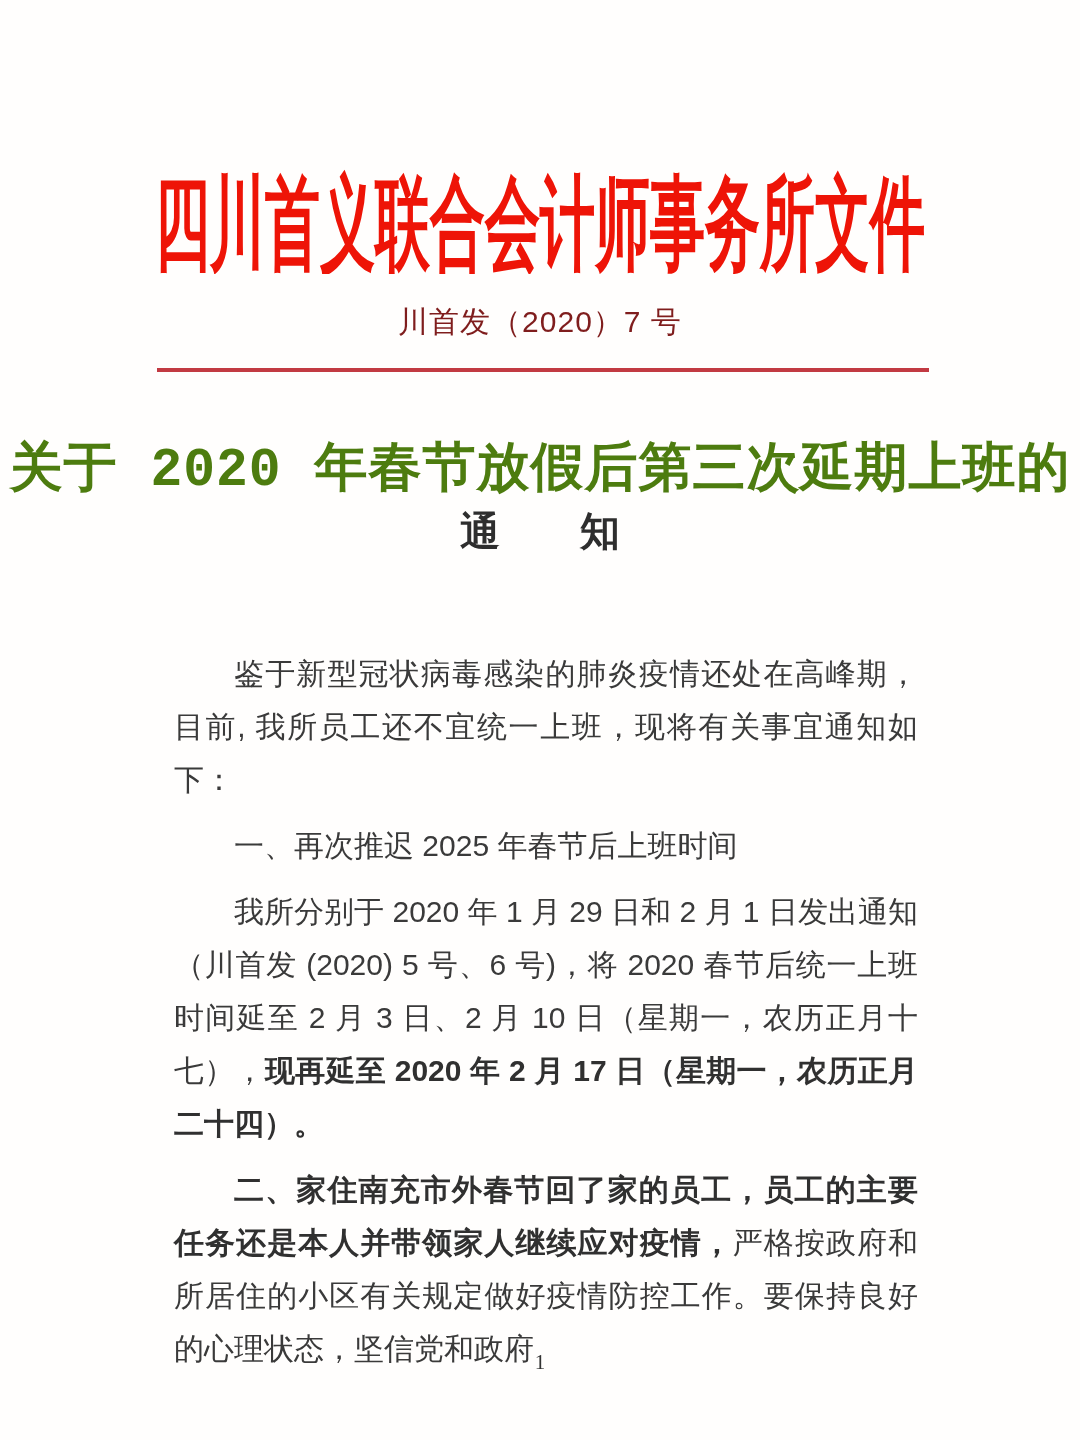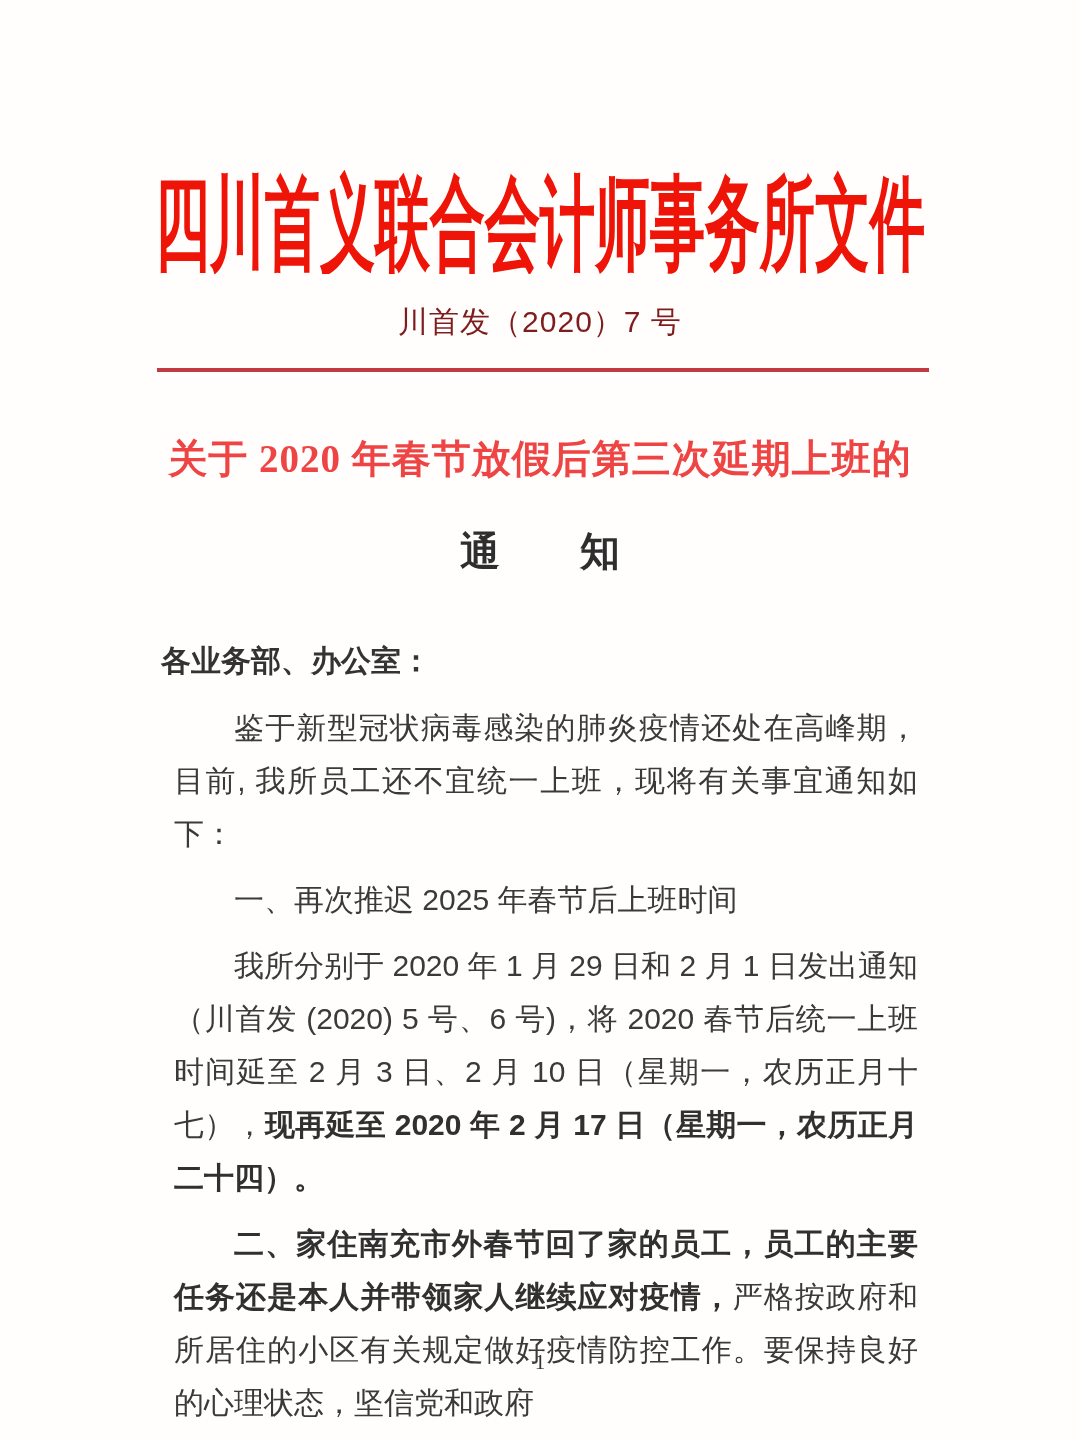--- a/index.html
+++ b/index.html
@@ -52,29 +52,29 @@
   }
 
   
   .doc-title-1 {
     position: absolute;
     top: 432px;
     left: 0;
     width: 1080px;
     text-align: center;
     white-space: nowrap;
-    font-family: Liberation Serif, serif;
+    font-family: Liberation Mono, monospace;
     font-weight: bold;
-    font-size: 39px;
-    color: #ef4444;
+    font-size: 53px;
+    color: #4d7c0f;
     letter-spacing: 1px;
   }
   .doc-title-2 {
     position: absolute;
-    top: 524px;
+    top: 504px;
     left: 0;
     width: 1080px;
     text-align: center;
     font-family: "Liberation Serif", serif;
     font-weight: bold;
     font-size: 40px;
     color: #2e2e2e;
   }
 
   
@@ -121,21 +121,20 @@
   </svg>
 
   <div class="doc-number">川首发（2020）7 号</div>
 
   <div class="red-rule"></div>
 
   <div class="doc-title-1">关于 2020 年春节放假后第三次延期上班的</div>
   <div class="doc-title-2">通　　知</div>
 
   <div class="body-block">
-    <p class="salutation">各业务部、办公室：</p>
     <div>
         <p class="para"><span>鉴于新型冠状病毒感染的肺炎疫情还处在高峰期，目前, 我所员工还不宜统一上班，现将有关事宜通知如下：</span></p>
         <p class="para"><span>一、再次推迟 2025 年春节后上班时间</span></p>
         <p class="para"><span>我所分别于 2020 年 1 月 29 日和 2 月 1 日发出通知（川首发 (2020) 5 号、6 号)，将 2020 春节后统一上班时间延至 2 月 3 日、2 月 10 日（星期一，农历正月十七），</span><span class="b">现再延至 2020 年 2 月 17 日（星期一，农历正月二十四）。</span></p>
         <p class="para"><span class="b">二、家住南充市外春节回了家的员工，员工的主要任务还是本人并带领家人继续应对疫情，</span><span>严格按政府和所居住的小区有关规定做好疫情防控工作。要保持良好的心理状态，坚信党和政府</span></p>
       </div>
   </div>
 
   <div class="page-number">1</div>
 

